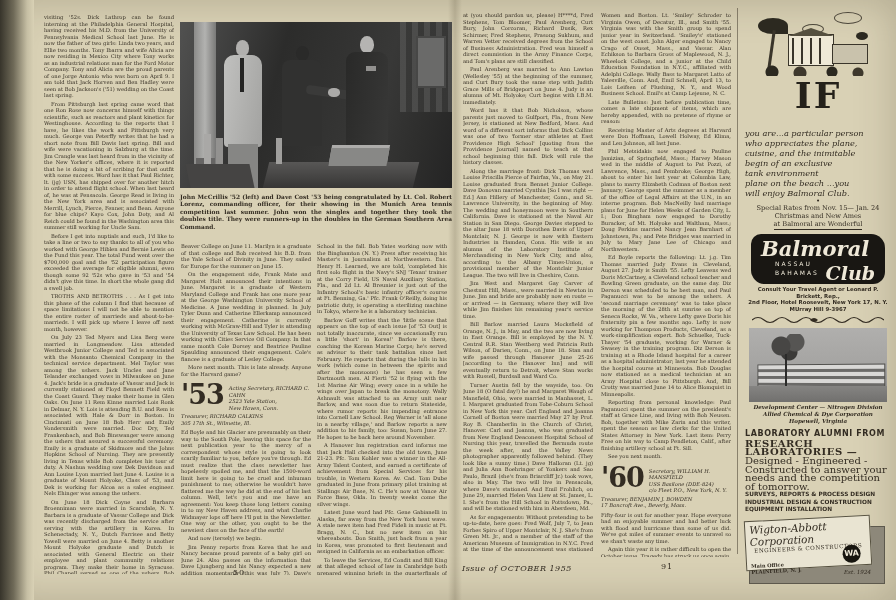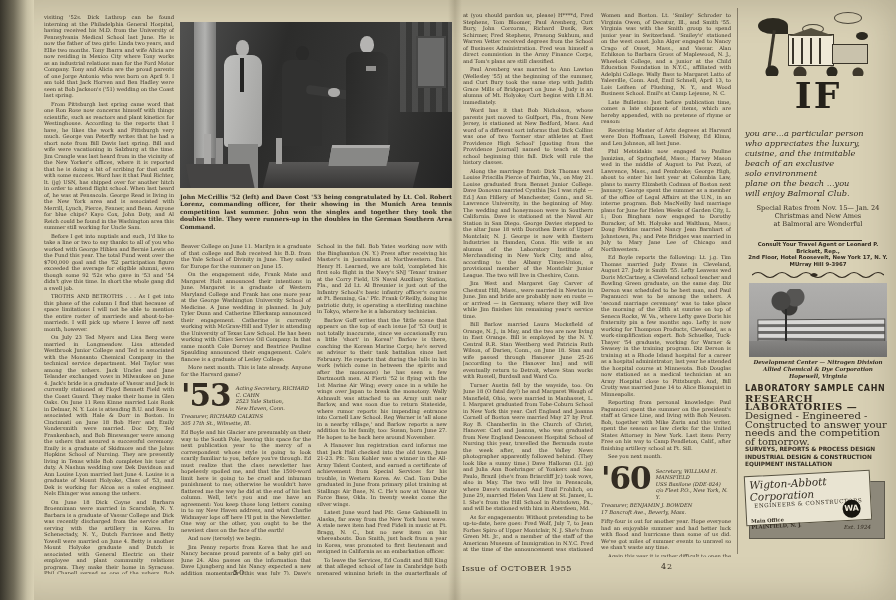--- a/index.html
+++ b/index.html
@@ -9,41 +9,41 @@
   #binding-edge{position:absolute;left:0;top:0;width:34px;height:600px;
         background:linear-gradient(90deg,#37342b 0%,#6f6a58 40%,#c6bfa4 80%,#d9d1b5 100%);}
   #gutter{position:absolute;left:448px;top:0;width:14px;height:600px;
         background:linear-gradient(90deg,rgba(0,0,0,0) 0%,rgba(60,50,30,.18) 50%,rgba(0,0,0,0) 100%);}
   .col{position:absolute;font-size:5.2px;line-height:6.5px;text-align:justify;overflow:hidden;}
   .col p{margin:0 0 2px 0;text-indent:7px;}
   .col p:first-child{text-indent:0;}
   .caption{position:absolute;font-size:5.9px;line-height:7.4px;font-weight:bold;text-align:justify;}
   
   .classhead{display:flex;align-items:flex-start;margin:4px 0 2px 0;}
-  .classhead .year{font-size:31px;line-height:24px;font-weight:bold;letter-spacing:-1px;margin-right:5px;text-align:center;}
+  .classhead .year{font-size:27px;line-height:24px;font-weight:bold;letter-spacing:-1px;margin-right:5px;text-align:center;}
   .classhead .addr{font-size:5.2px;line-height:6.5px;font-style:italic;padding-top:2px;}
   .treas{font-size:5.2px;line-height:6.5px;font-style:italic;margin-bottom:3px;}
   
   #photo{position:absolute;left:180px;top:22px;width:272px;height:166px;background:
         linear-gradient(105deg,#54514a 0%,#2e2c26 35%,#3a3831 70%,#26241f 100%);overflow:hidden;
         filter:saturate(.1);}
   .ph{position:absolute;}
   
   .folio{position:absolute;font-size:8px;letter-spacing:1px;}
   #mag-title{position:absolute;left:300px;top:567px;width:150px;text-align:center;font-size:7.5px;letter-spacing:1.5px;}
-  #issue-line{position:absolute;left:462px;top:564px;font-size:8px;letter-spacing:.5px;}
+  #issue-line{position:absolute;left:462px;top:564px;font-size:8px;font-style:italic;letter-spacing:.5px;}
   
   #ad-rule{position:absolute;left:737px;top:8px;width:1px;height:546px;background:rgba(40,32,20,.45);}
   #ads{position:absolute;left:745px;top:8px;width:146px;height:584px;}
   #if-illus{position:relative;width:120px;height:66px;margin:4px auto 0 auto;}
   #if-word{font-size:36px;font-weight:bold;line-height:30px;letter-spacing:2px;color:#24211a;text-align:center;margin-top:2px;}
   #if-pitch{font-style:italic;font-size:8.2px;line-height:10px;margin-top:18px;}
   #if-dot{text-align:center;font-size:7px;line-height:6px;}
   .rates{font-size:6.6px;line-height:8px;text-align:center;}
-  .rates .u{display:inline-block;border-bottom:1px solid #332c22;padding-bottom:12px;}
+  .rates .u{display:inline-block;border-bottom:1px solid #332c22;padding-bottom:1px;}
   #balmoral-box{position:relative;width:134px;height:50px;margin:4px auto 2px auto;background:#191713;
         border-radius:10px 14px 12px 14px;color:#efe9d8;overflow:hidden;}
   #balmoral-script{position:absolute;left:10px;top:2px;font-size:21px;font-style:italic;font-weight:bold;
         font-family:"DejaVu Serif","Liberation Serif",serif;}
   #club-script{position:absolute;right:10px;bottom:0px;font-size:19px;font-style:italic;font-weight:bold;}
   .nassau{position:absolute;left:24px;font-size:6px;letter-spacing:2px;font-family:"DejaVu Sans","Liberation Sans",sans-serif;}
   .contact{font-size:5.4px;line-height:6.6px;font-weight:bold;text-align:center;
         font-family:"DejaVu Sans","Liberation Sans",sans-serif;}
   #squiggle{display:block;margin:3px auto;}
   #dev-photo{position:relative;width:138px;height:74px;margin:2px auto;background:
@@ -196,32 +196,38 @@
         <div style="position:absolute;left:30px;top:22px;width:44px;height:30px;background:#efe9d6;border:1px solid #3a352a;"></div>
         <div style="position:absolute;left:34px;top:26px;width:36px;height:26px;background:repeating-linear-gradient(90deg,#3a352a 0 2px,#efe9d6 2px 9px);"></div>
         <div style="position:absolute;left:30px;top:16px;width:0;height:0;border-left:23px solid transparent;border-right:23px solid transparent;border-bottom:8px solid #55503f;"></div>
         <div style="position:absolute;left:74px;top:32px;width:34px;height:18px;background:#c9c2ac;border:1px solid #3a352a;"></div>
         <div style="position:absolute;left:98px;top:20px;width:12px;height:8px;background:#2c2920;border-radius:60%;"></div>
         <div style="position:absolute;left:2px;top:52px;width:110px;height:12px;background:radial-gradient(circle at 12px 8px,#2c2920 6px,transparent 7px),radial-gradient(circle at 40px 9px,#3e382c 6px,transparent 7px),radial-gradient(circle at 72px 8px,#2c2920 5px,transparent 6px),radial-gradient(circle at 98px 9px,#3e382c 5px,transparent 6px);"></div>
       </div>
       <div id="if-word">IF</div>
       <div id="if-pitch">
         <div>you are...a particular person</div>
-        <div>who appreciates the luxury,</div>
+        <div>who appreciates the plane,</div>
         <div>cuisine, and the inimitable</div>
-        <div>beach of an exclusive</div>
-        <div>solo environment</div>
+        <div>begin of an exclusive</div>
+        <div>tank environment</div>
         <div>plane on the beach ...you</div>
         <div>will enjoy Balmoral Club.</div>
       </div>
       <div id="if-dot">•</div>
       <div class="rates">
         <div>Special Rates from Nov. 15— Jan. 24</div>
         <div>Christmas and New Ames</div>
         <div><span class="u">at Balmoral are Wonderful</span></div>
+      </div>
+      <div id="balmoral-box">
+        <div id="balmoral-script">Balmoral</div>
+        <div class="nassau" style="top:26px;">NASSAU</div>
+        <div class="nassau" style="top:35px;">BAHAMAS</div>
+        <div id="club-script">Club</div>
       </div>
       <div class="contact">
         <div>Consult Your Travel Agent or Leonard P. Brickett, Rep.,</div>
         <div>2nd Floor, Hotel Roosevelt, New York 17, N. Y.</div>
         <div>MUrray Hill 9-3967</div>
       </div>
     </div>
 
     <svg id="squiggle" width="132" height="10" viewBox="0 0 132 10">
       <path d="M0,5 Q6,0 12,5 T24,5 T36,5 T48,5 T60,5 T72,5 T84,5 T96,5 T108,5 T120,5 T132,5" fill="none" stroke="#332c22" stroke-width="1.2"></path>
@@ -233,21 +239,21 @@
         <div style="position:absolute;left:6px;top:36px;width:126px;height:22px;background:repeating-linear-gradient(180deg,#ddd8c8 0 4px,#6f6a5c 4px 7px);border:1px solid #55503f;transform:perspective(120px) rotateY(-4deg);"></div>
         <div style="position:absolute;left:22px;top:6px;width:34px;height:28px;background:radial-gradient(circle at 10px 12px,#4a463a 9px,transparent 10px),radial-gradient(circle at 24px 8px,#5a5546 9px,transparent 10px),radial-gradient(circle at 18px 18px,#3e3a2f 8px,transparent 9px);"></div>
         <div style="position:absolute;left:36px;top:26px;width:2px;height:34px;background:#2e2b22;"></div>
         <div style="position:absolute;left:0;top:58px;width:138px;height:16px;background:linear-gradient(180deg,#8a8474,#757060);"></div>
       </div>
       <div class="devcap">
         <div>Development Center — Nitrogen Division</div>
         <div>Allied Chemical &amp; Dye Corporation</div>
         <div>Hopewell, Virginia</div>
       </div>
-      <div id="lab-sample">LABORATORY SAMPLE CAHN</div>
+      <div id="lab-sample">LABORATORY ALUMNI FROM</div>
       <div class="research">
         <span style="font-weight:bold;letter-spacing:.5px;">RESEARCH LABORATORIES —</span>
         <span>Designed - Engineered - Constructed to answer your needs and the competition of tomorrow.</span>
       </div>
       <div class="services">
           <div class="service-line">SURVEYS, REPORTS &amp; PROCESS DESIGN</div>
           <div class="service-line">INDUSTRIAL DESIGN &amp; CONSTRUCTION</div>
           <div class="service-line">EQUIPMENT INSTALLATION</div>
         </div>
       <div id="wa-card-wrap">
@@ -261,14 +267,14 @@
             <div>PLAINFIELD, N. J.</div>
           </div>
           <div id="wa-mono">WA</div>
         </div>
       </div>
     </div>
   </div>
 
   <div class="folio" style="left:233px;top:568px;">50</div>
   <div id="issue-line">Issue of OCTOBER 1955</div>
-  <div class="folio" style="left:661px;top:562px;">42</div>
+  <div class="folio" style="left:661px;top:562px;">91</div>
 </div>
 
 </body></html>

